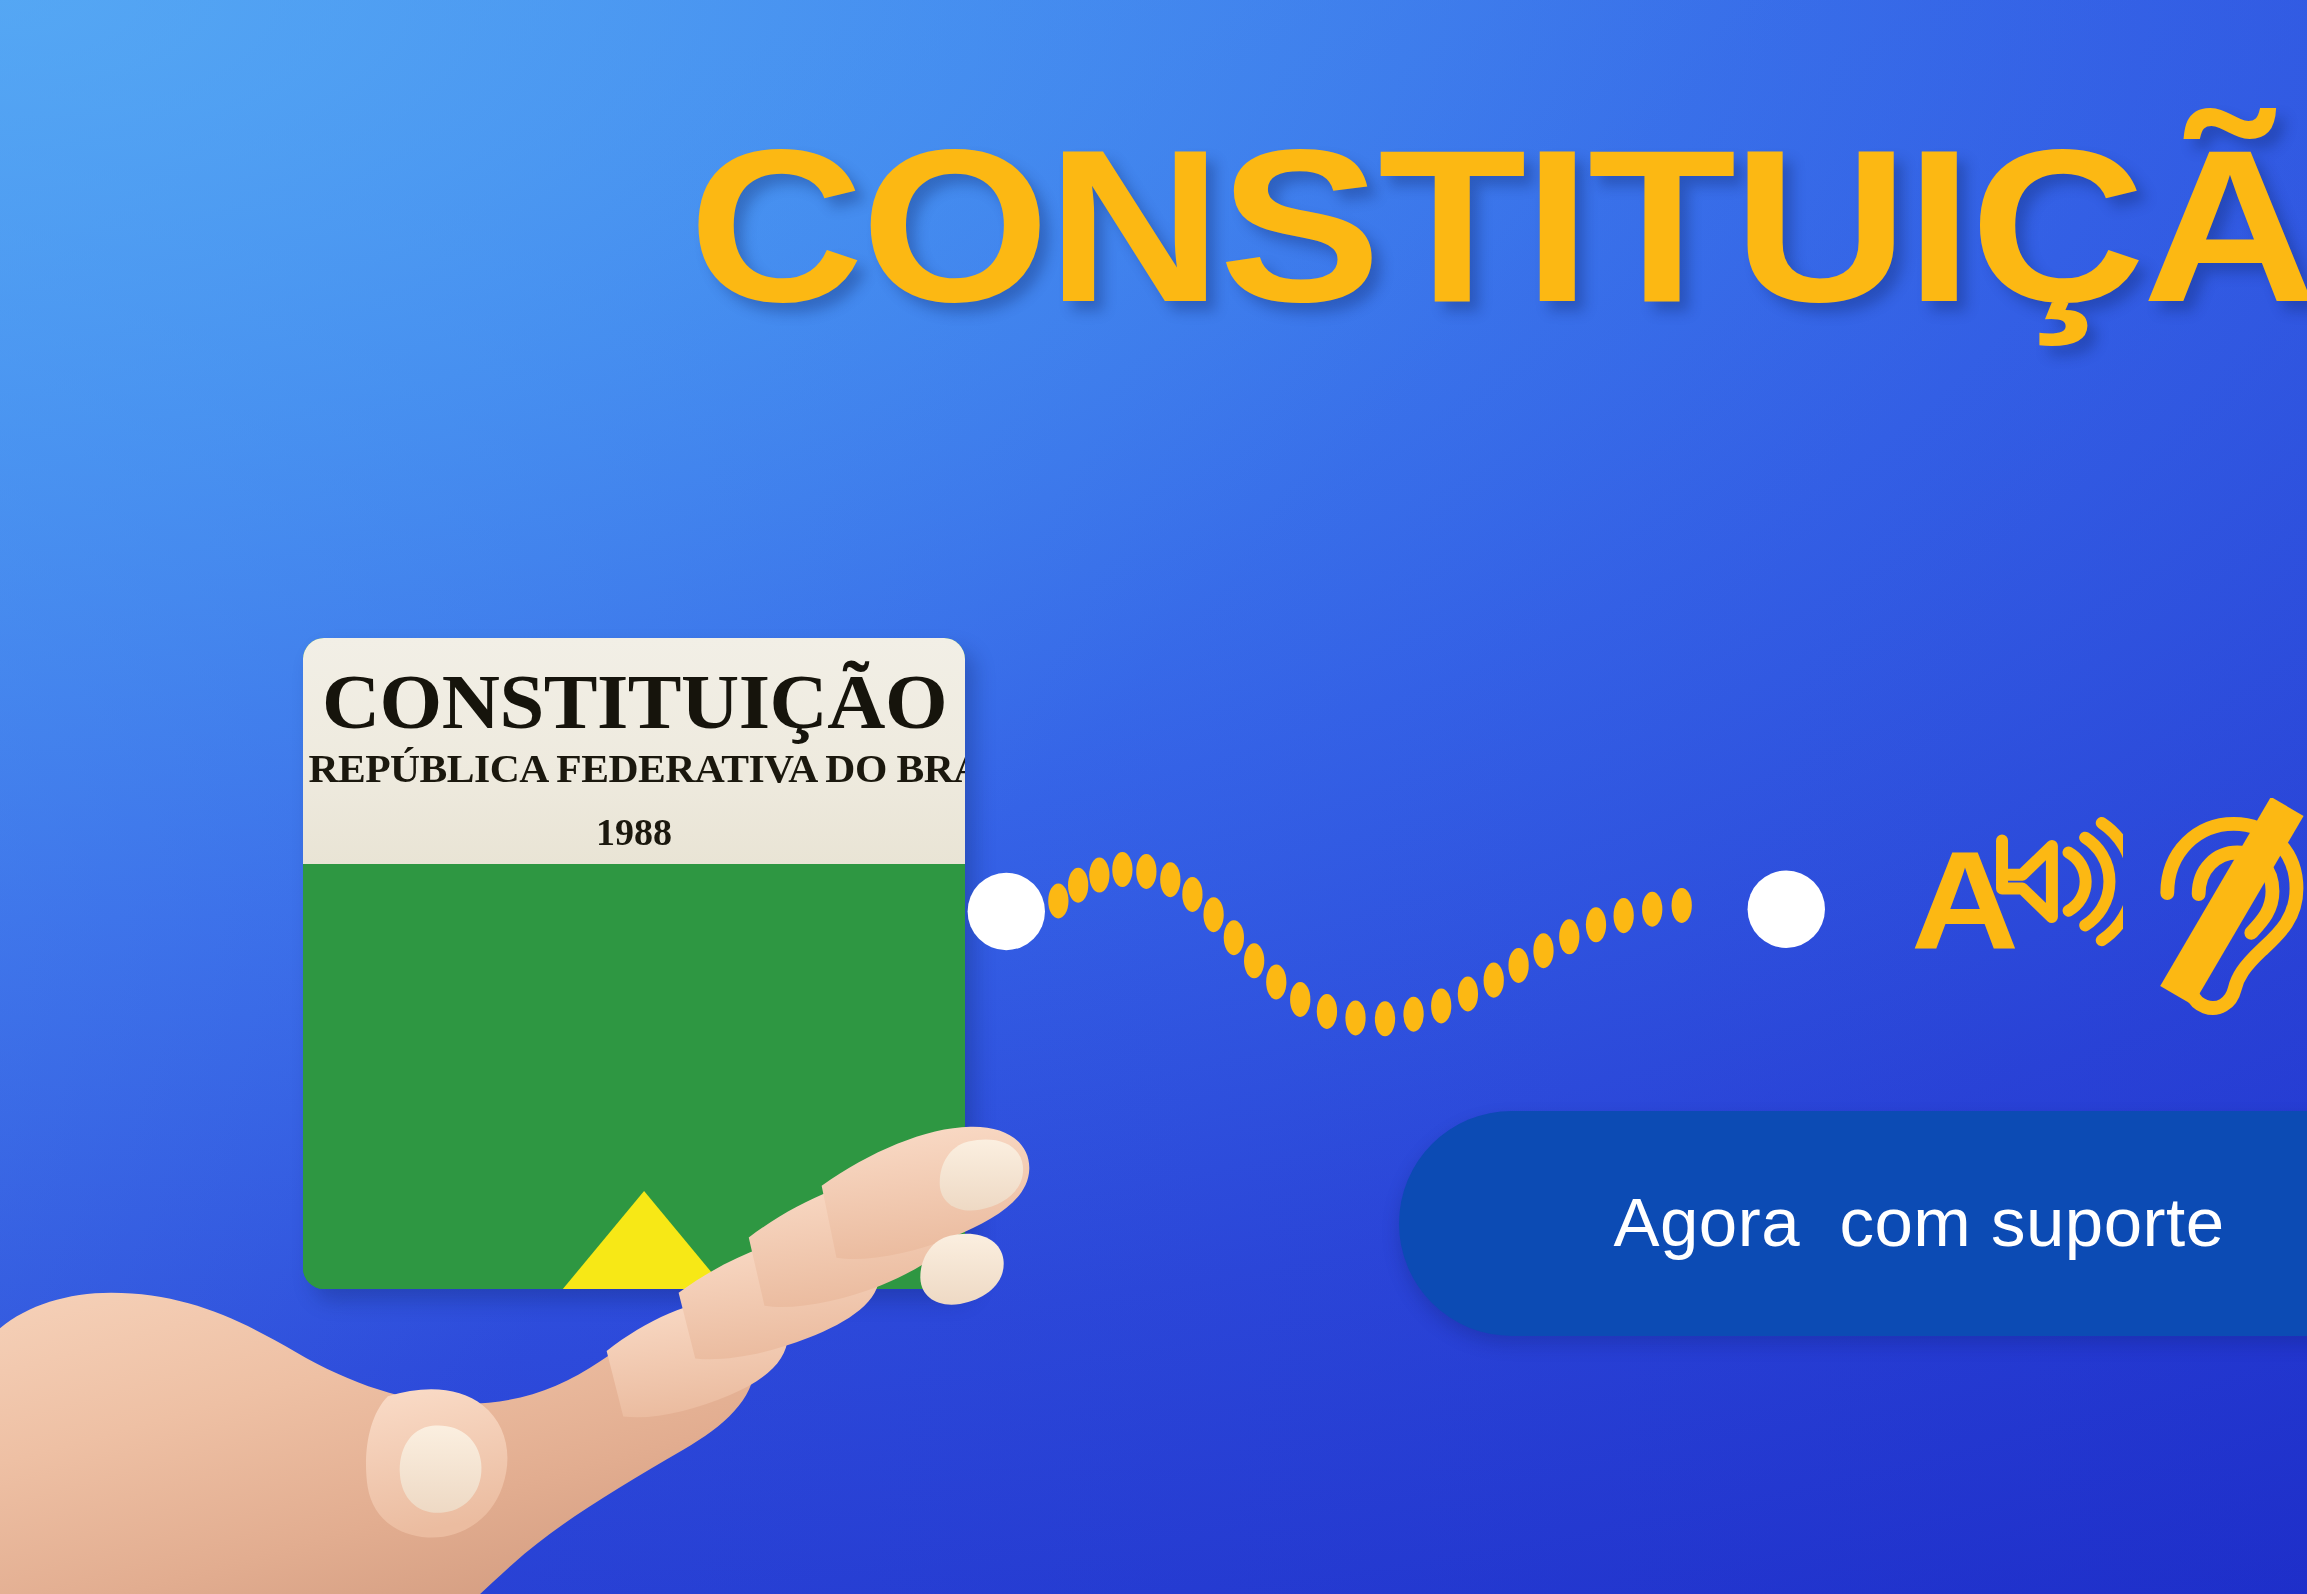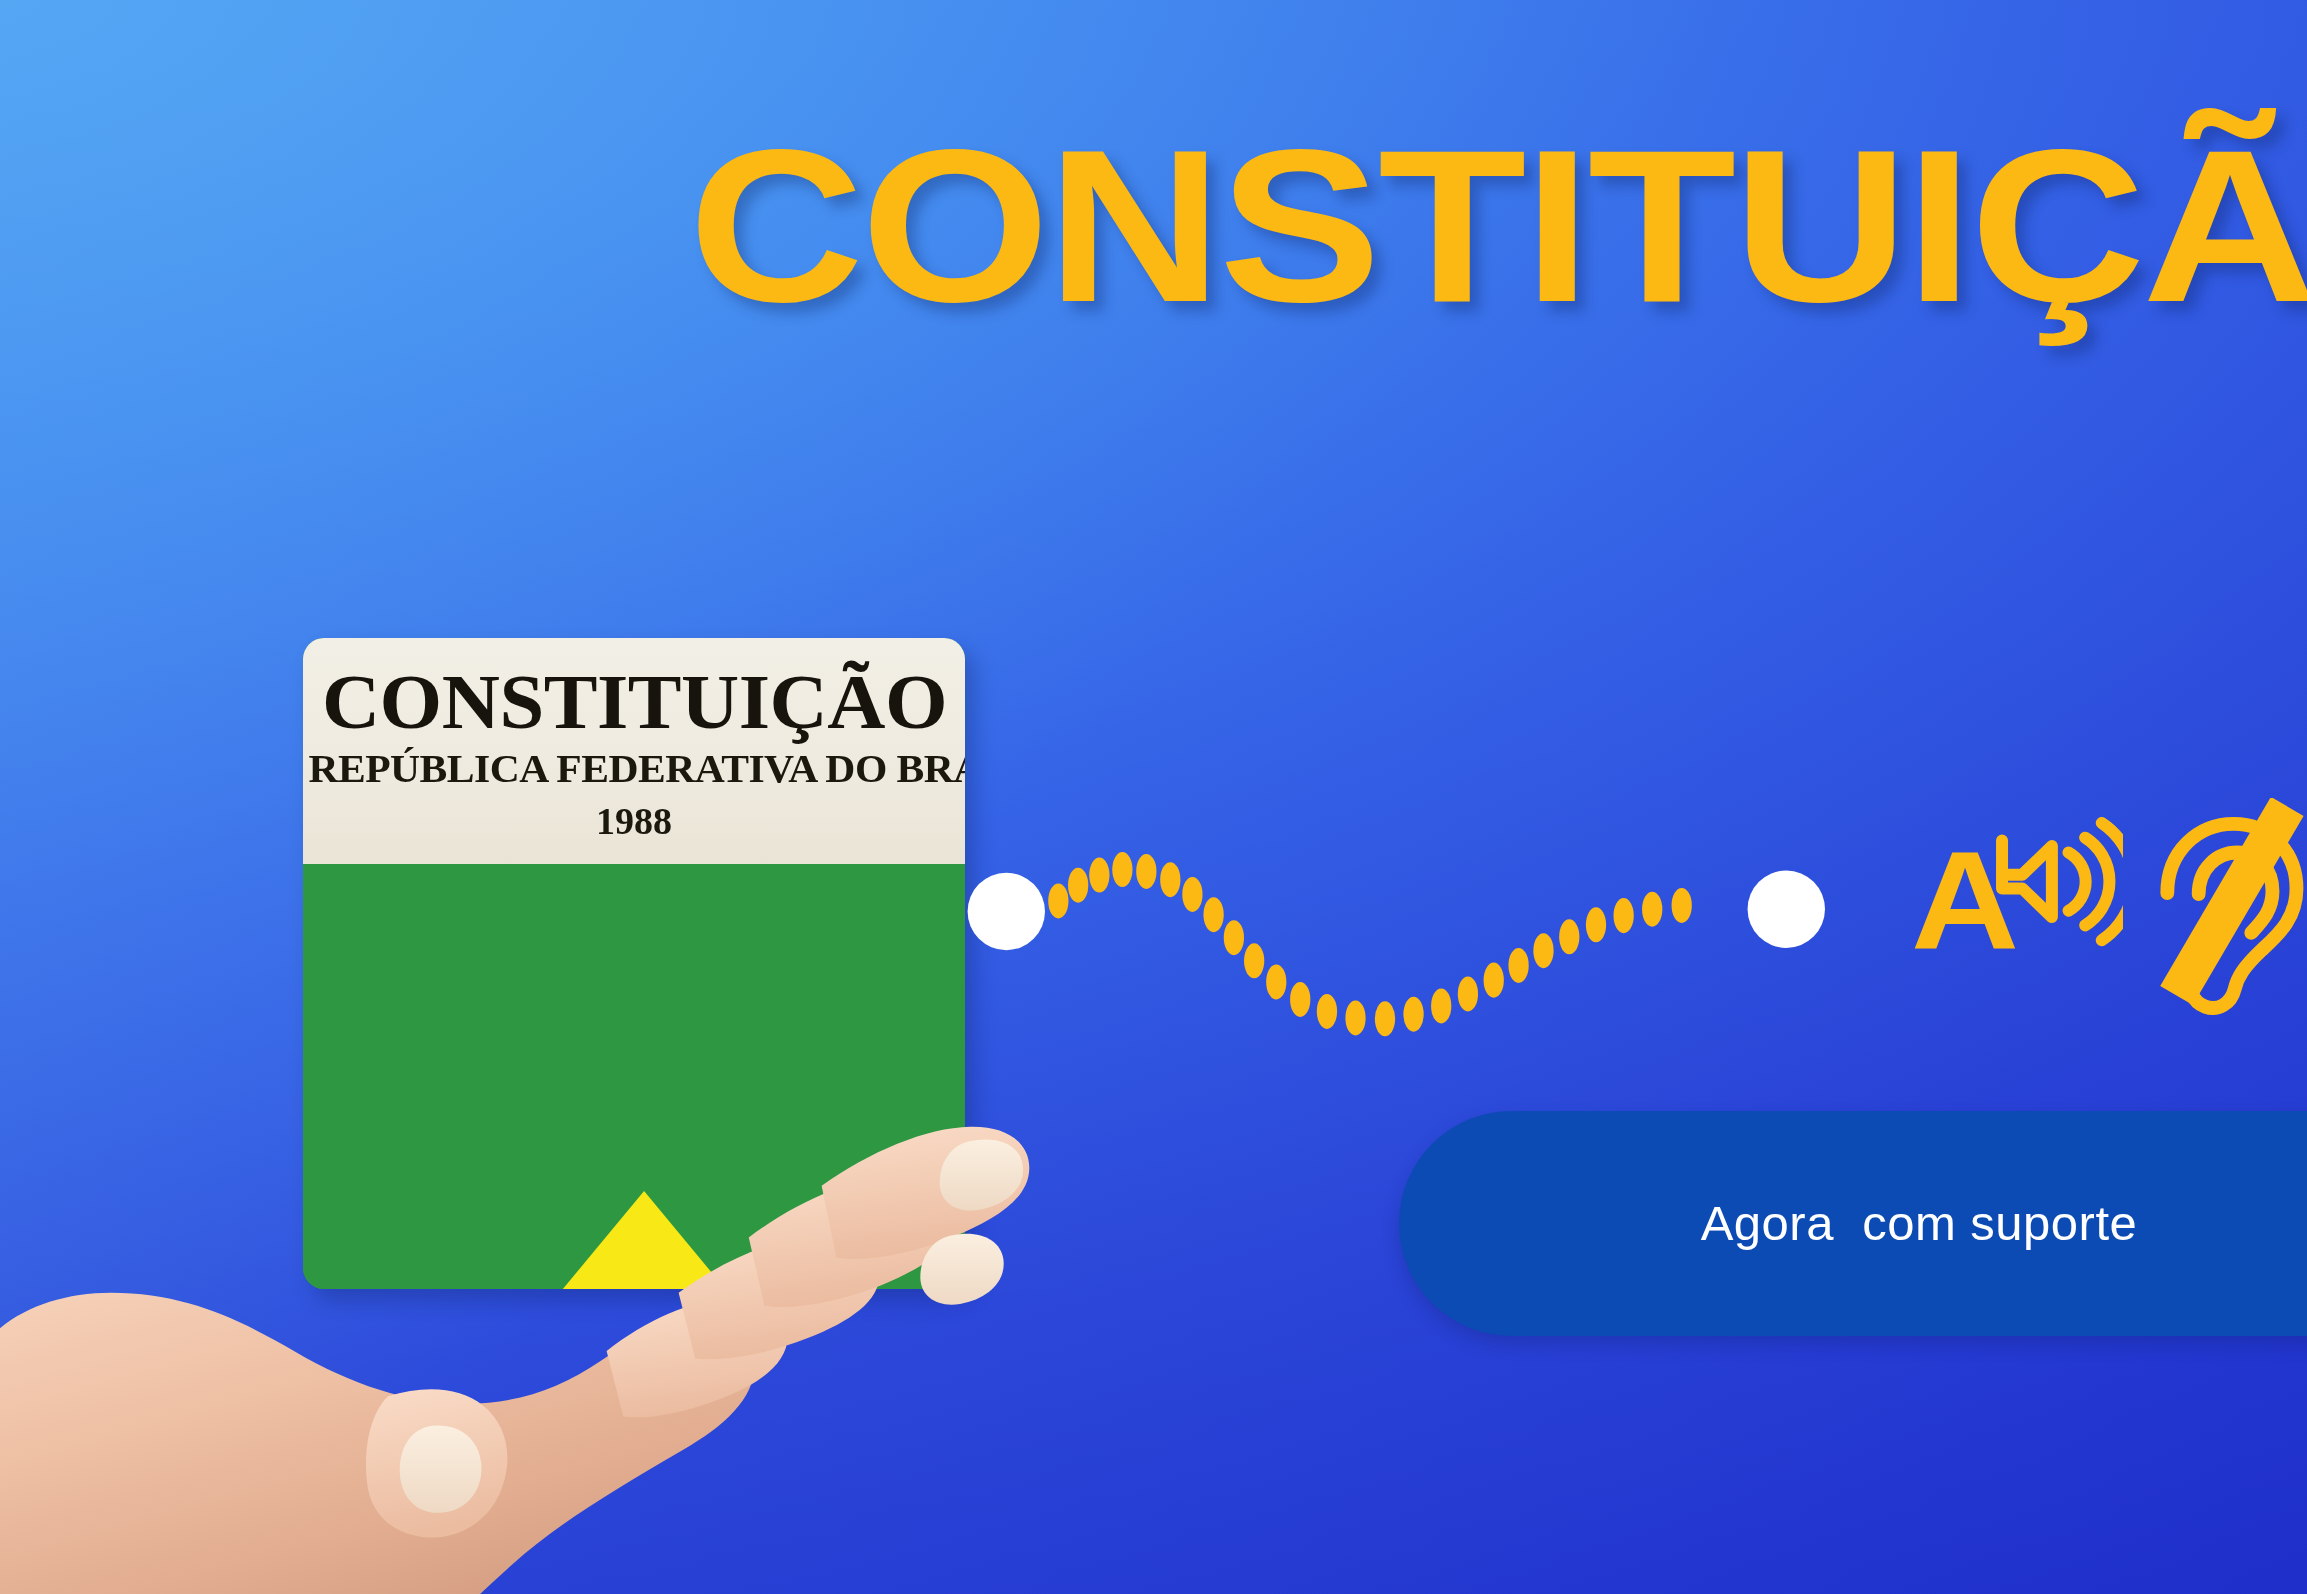--- a/index.html
+++ b/index.html
@@ -70,21 +70,21 @@
     color:#1b180e;
     letter-spacing:-0.5px;
     transform:scaleX(1.04);
     white-space:nowrap;
   }
   .book-year{
     font-family:"Liberation Serif","DejaVu Serif",serif;
     font-weight:700;
     font-size:38px;
     line-height:1;
-    margin-top:13px;
+    margin-top:24px;
     color:#1b180e;
   }
   .book-green{
     position:absolute;left:0;top:226px;width:100%;bottom:0;
     background:#2e9742;
   }
   .book-diamond{
     position:absolute;left:50%;bottom:-54px;
     width:0;height:0;
     transform:translateX(-46%);
@@ -111,21 +111,21 @@
     position:absolute;left:1399px;top:1111px;width:1040px;height:225px;z-index:6;
     background:#0C4BB4;
     border-radius:113px;
     box-shadow:0 8.3px 17.5px rgba(8,24,80,0.22);
     display:flex;flex-direction:column;align-items:center;justify-content:center;
   }
   .pill-line{
     color:#ffffff;
     font-family:"Liberation Sans","DejaVu Sans",sans-serif;
     font-weight:400;
-    font-size:49px;
+    font-size:69px;
     line-height:1.22;
     letter-spacing:0.5px;
     white-space:pre;
   }
 </style>
 </head>
 <body>
 
 <div class="banner">
 

